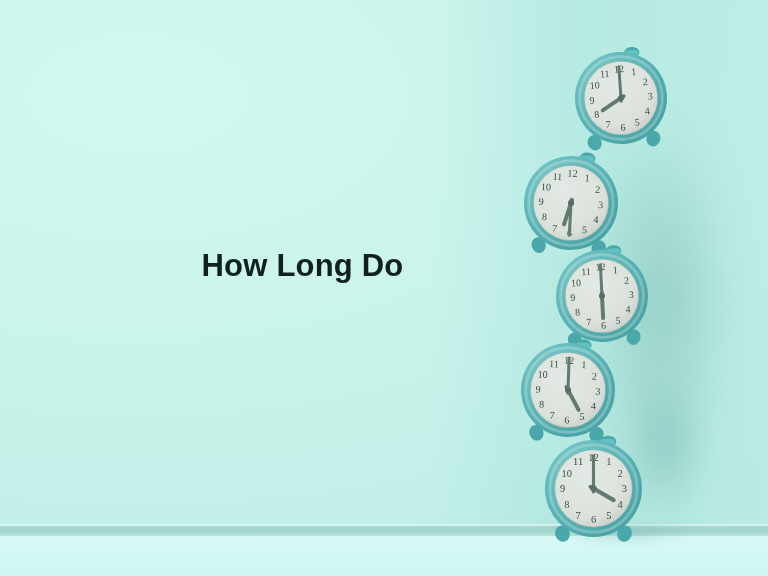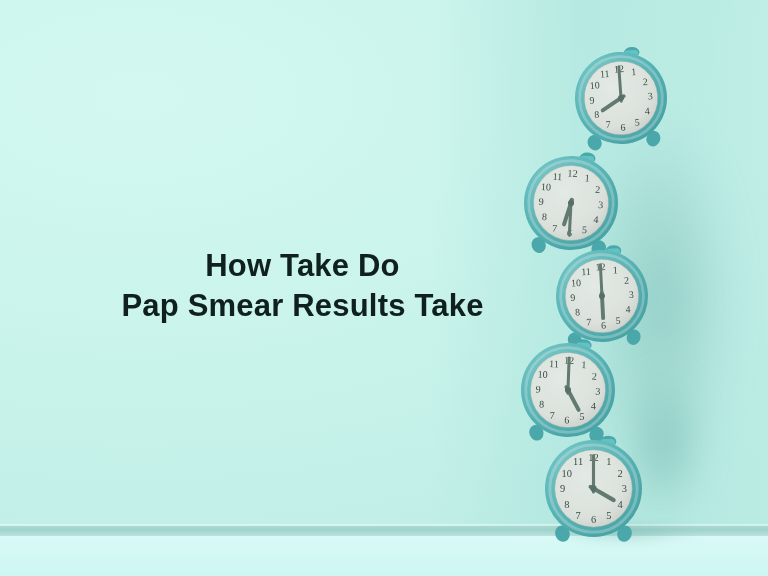--- a/index.html
+++ b/index.html
@@ -308,17 +308,16 @@
           <text x="49.10" y="41.47" text-anchor="middle" font-family="&quot;Liberation Serif&quot;, serif" font-size="10.43" fill="#3a4a42">11</text>
           <line x1="64.5" y1="67.895" x2="64.5" y2="31.519999999999996" stroke="#6b7d72" stroke-width="3.1525000000000003" stroke-linecap="round"></line>
           <line x1="61.55984375415183" y1="62.8025" x2="84.66107140010173" y2="76.14" stroke="#6b7d72" stroke-width="4.1225000000000005" stroke-linecap="round"></line>
           <circle cx="64.5" cy="64.5" r="3.1525000000000003" fill="#5e7069"></circle>
           <path d="M 16 64.5 A 48.5 48.5 0 0 0 113 64.5 A 48.5 48.5 0 0 0 16 64.5 Z" fill="rgba(40,110,110,.12)"></path>
         </svg>
       </div>
     </div>
 
   <div class="headline">
-    <span class="l1">How Take Do</span>
-    <span class="l2">Pap Smear Results Take</span>
+    <span class="l1">How Long Do</span>
   </div>
 
 </div>
 
 </body></html>

